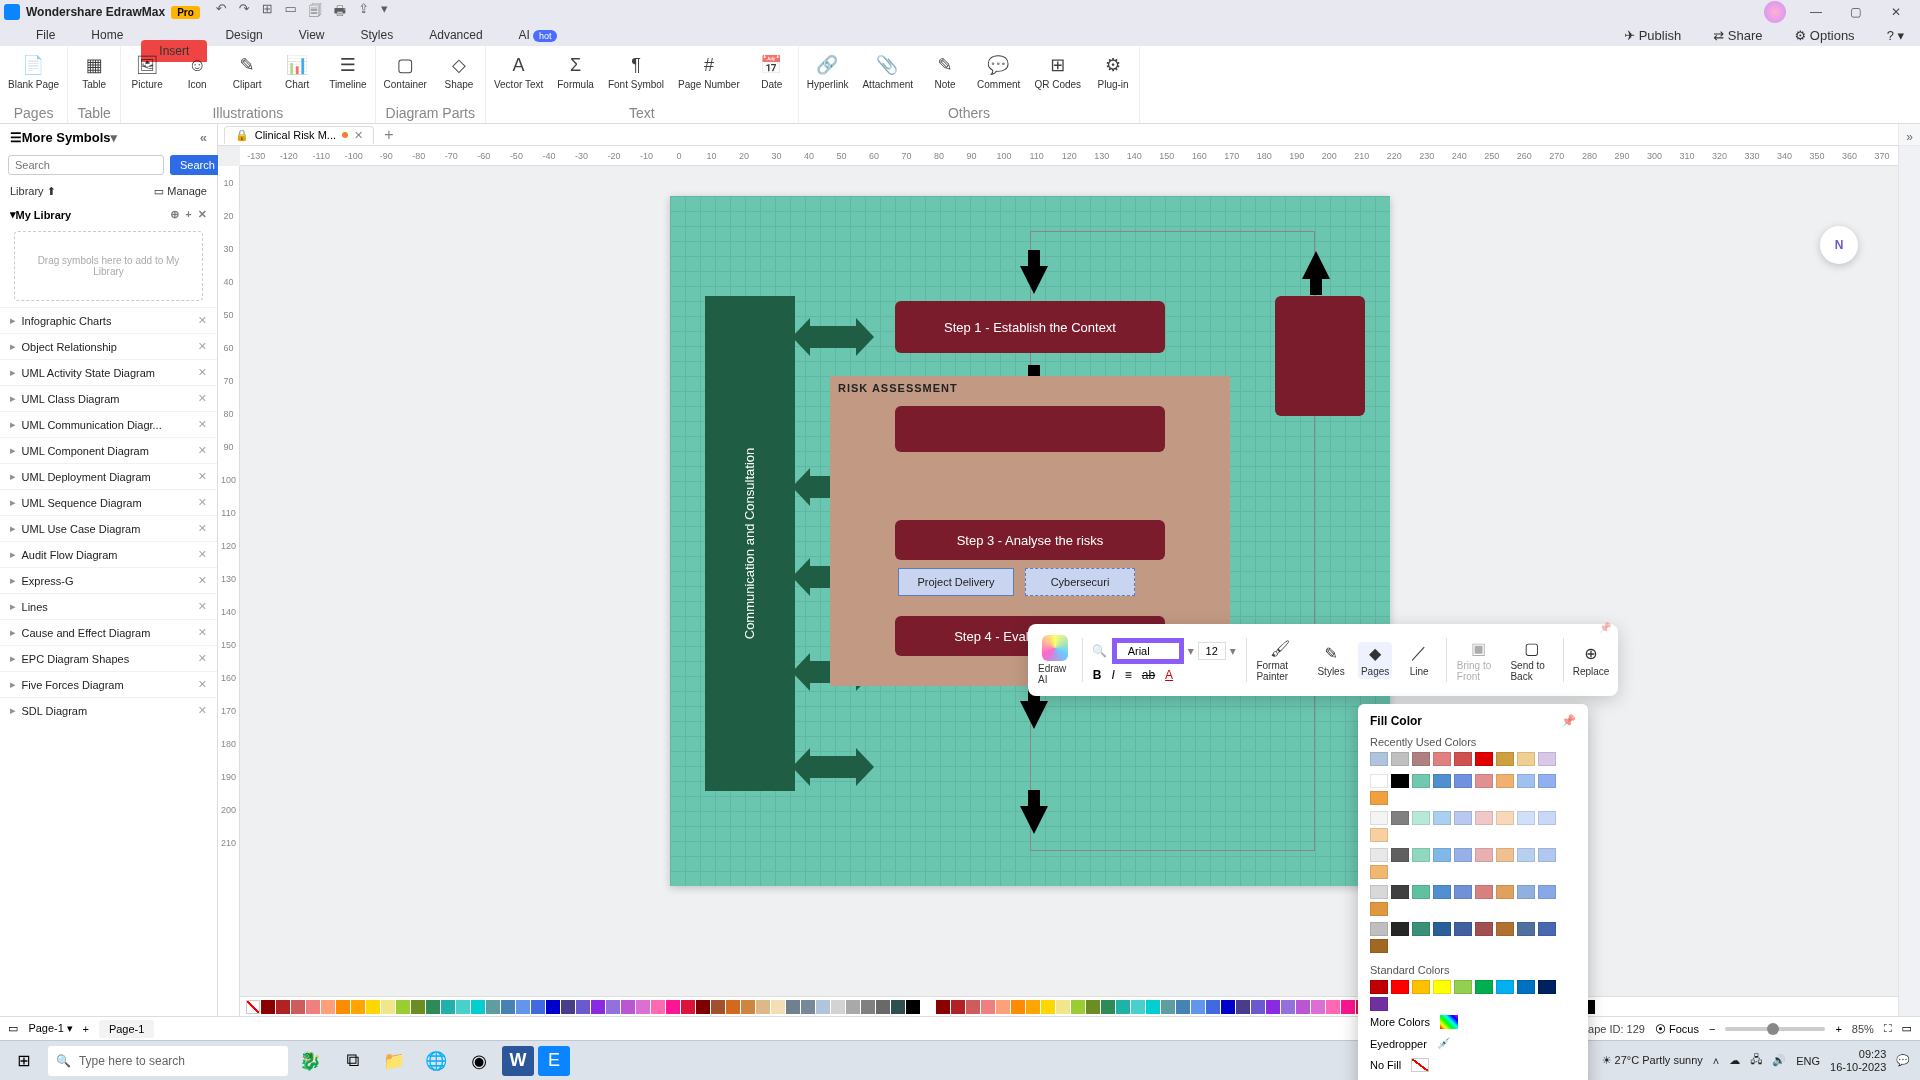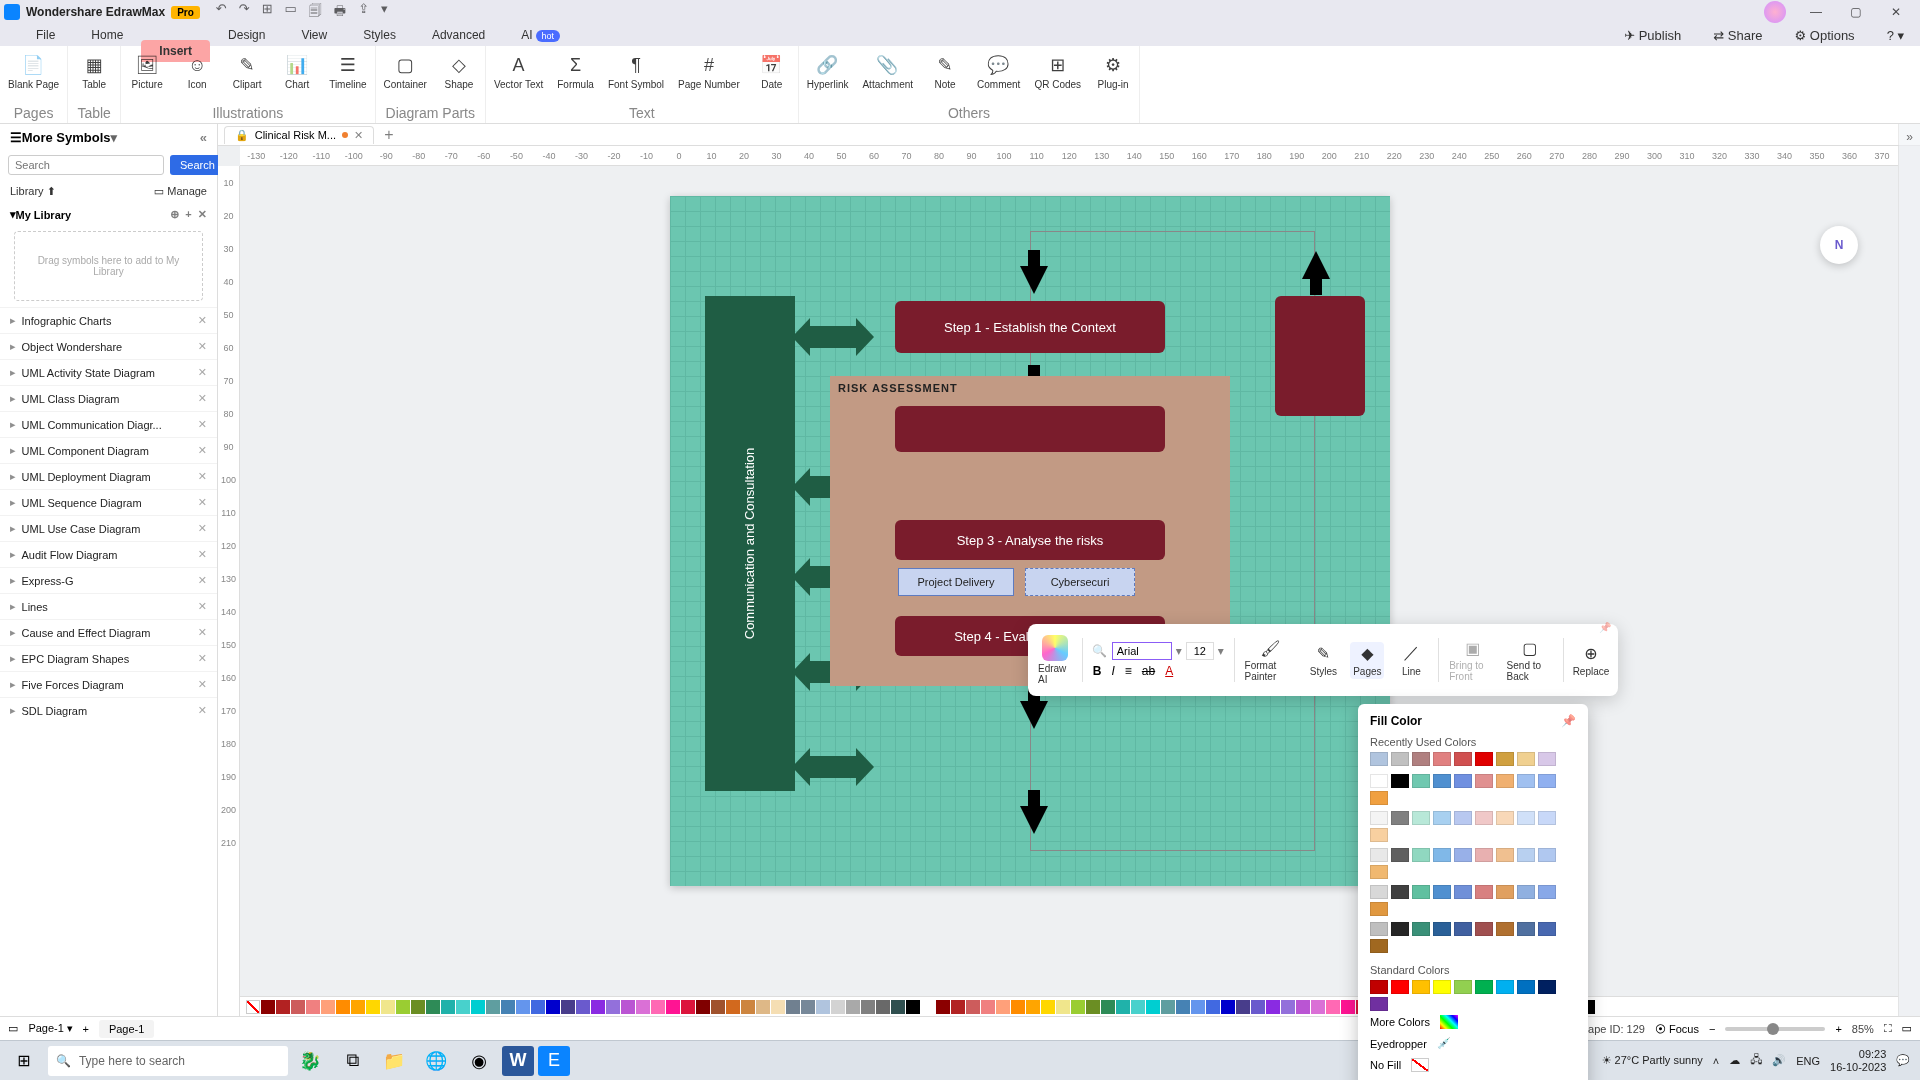--- a/index.html
+++ b/index.html
@@ -12,21 +12,21 @@
 .title-bar .pro { background: #ffb400; color: #000; font-size: 10px; padding: 1px 6px; border-radius: 3px; margin-left: 6px; font-weight: 600; }
 .title-bar .qat { display: flex; gap: 12px; margin-left: 16px; opacity: .6; }
 .title-bar .qat span { font-size: 13px; }
 .title-bar .spacer { flex: 1; }
 .title-bar .avatar { width: 22px; height: 22px; border-radius: 50%; background: radial-gradient(circle,#ffb0d0,#d090ff); margin-right: 10px; }
 .title-bar .winbtn { width: 40px; text-align: center; opacity: .7; }
 
 
 .menu-bar { height: 22px; background: #e8e8f0; display: flex; align-items: center; padding-left: 18px; }
 .menu-bar .tab { padding: 0 18px; font-size: 12px; color: #333; height: 22px; line-height: 22px; }
-.menu-bar .tab.active { background: #fca5a5; border-radius: 4px 4px 0 0; font-weight: 700; margin-top: 32px; }
+.menu-bar .tab.active { background: #ef4444; border-radius: 4px 4px 0 0; font-weight: 400; margin-top: 32px; }
 .menu-bar .right { margin-left: auto; display: flex; gap: 32px; padding-right: 16px; font-size: 13px; color: #333; }
 .menu-bar .ai-badge { background: #4a6cff; color: #fff; font-size: 9px; padding: 1px 6px; border-radius: 7px; margin-left: 3px; }
 
 
 .ribbon { height: 78px; background: #fff; border-bottom: 1px solid #ddd; display: flex; }
 .ribbon .group { border-right: 1px solid #eee; padding: 4px 8px 2px; display:flex; flex-direction:column; }
 .ribbon .group .items { display: flex; gap: 14px; flex:1; align-items: flex-start; padding-top:4px; }
 .ribbon .group .label { font-size: 14px; color: #888; text-align: center; }
 .ribbon .item { display: flex; flex-direction: column; align-items: center; gap: 3px; min-width: 36px; }
 .ribbon .item .ico { width: 22px; height: 22px; display:flex;align-items:center;justify-content:center; opacity:.75; font-size:18px; }
@@ -80,21 +80,21 @@
 .arrow-lr { position:absolute; width:46px; height:22px; background:#1f5d44; }
 .arrow-lr::before, .arrow-lr::after { content:""; position:absolute; top:-8px; width:0;height:0; border-top:19px solid transparent; border-bottom:19px solid transparent; }
 .arrow-lr::before { left:-18px; border-right:18px solid #1f5d44; }
 .arrow-lr::after { right:-18px; border-left:18px solid #1f5d44; }
 
 
 .float-tb { position:absolute; left:810px; top:500px; width:590px; height:72px; background:#fff; border-radius:8px; box-shadow:0 4px 18px rgba(0,0,0,.18); display:flex; align-items:center; padding: 4px 10px; gap:10px; z-index:5; }
 .float-tb .fi { display:flex; flex-direction:column; align-items:center; gap:2px; font-size:10px; color:#333; min-width:34px; }
 .float-tb .fi .ic { font-size:16px; height:20px; display:flex; align-items:center; }
 .float-tb .sep { width:1px; height:44px; background:#e0e0e0; }
-.float-tb input.font { width:60px; font-size:11px; border:1px solid #8b5cf6; padding:2px 4px; }
+.float-tb input.font { width:72px; font-size:11px; border:5px solid #8b5cf6; padding:2px 11px; }
 .float-tb input.size { width:28px; font-size:11px; border:1px solid #ddd; padding:2px 2px; text-align:center; }
 .float-tb .dis { opacity:.4; }
 .ai-icon { width:26px;height:26px; background: conic-gradient(#ff6,#6cf,#f6c,#ff6); border-radius:6px; }
 
 
 .popup { position:absolute; left:1140px; top:580px; width:230px; background:#fff; border-radius:6px; box-shadow:0 4px 18px rgba(0,0,0,.25); z-index:6; padding:10px 12px; font-size:11px; }
 .popup .title { font-weight:600; font-size:12px; display:flex; }
 .popup .title .pin { margin-left:auto; opacity:.6; }
 .popup .sect-label { color:#555; margin-top:8px; margin-bottom:4px; font-size:11px; }
 .popup .color-row { display:flex; gap:3px; flex-wrap:wrap; }
@@ -312,21 +312,21 @@
     </div>
     <div class="drop-zone">Drag symbols here to add to My Library</div>
     <div class="cat-list" id="cat-list">
         <div class="cat-item">
           <span style="opacity:.5;margin-right:6px">▸</span>
           <span>Infographic Charts</span>
           <span class="x">✕</span>
         </div>
         <div class="cat-item">
           <span style="opacity:.5;margin-right:6px">▸</span>
-          <span>Object Wondershare</span>
+          <span>Object Relationship</span>
           <span class="x">✕</span>
         </div>
         <div class="cat-item">
           <span style="opacity:.5;margin-right:6px">▸</span>
           <span>UML Activity State Diagram</span>
           <span class="x">✕</span>
         </div>
         <div class="cat-item">
           <span style="opacity:.5;margin-right:6px">▸</span>
           <span>UML Class Diagram</span>

